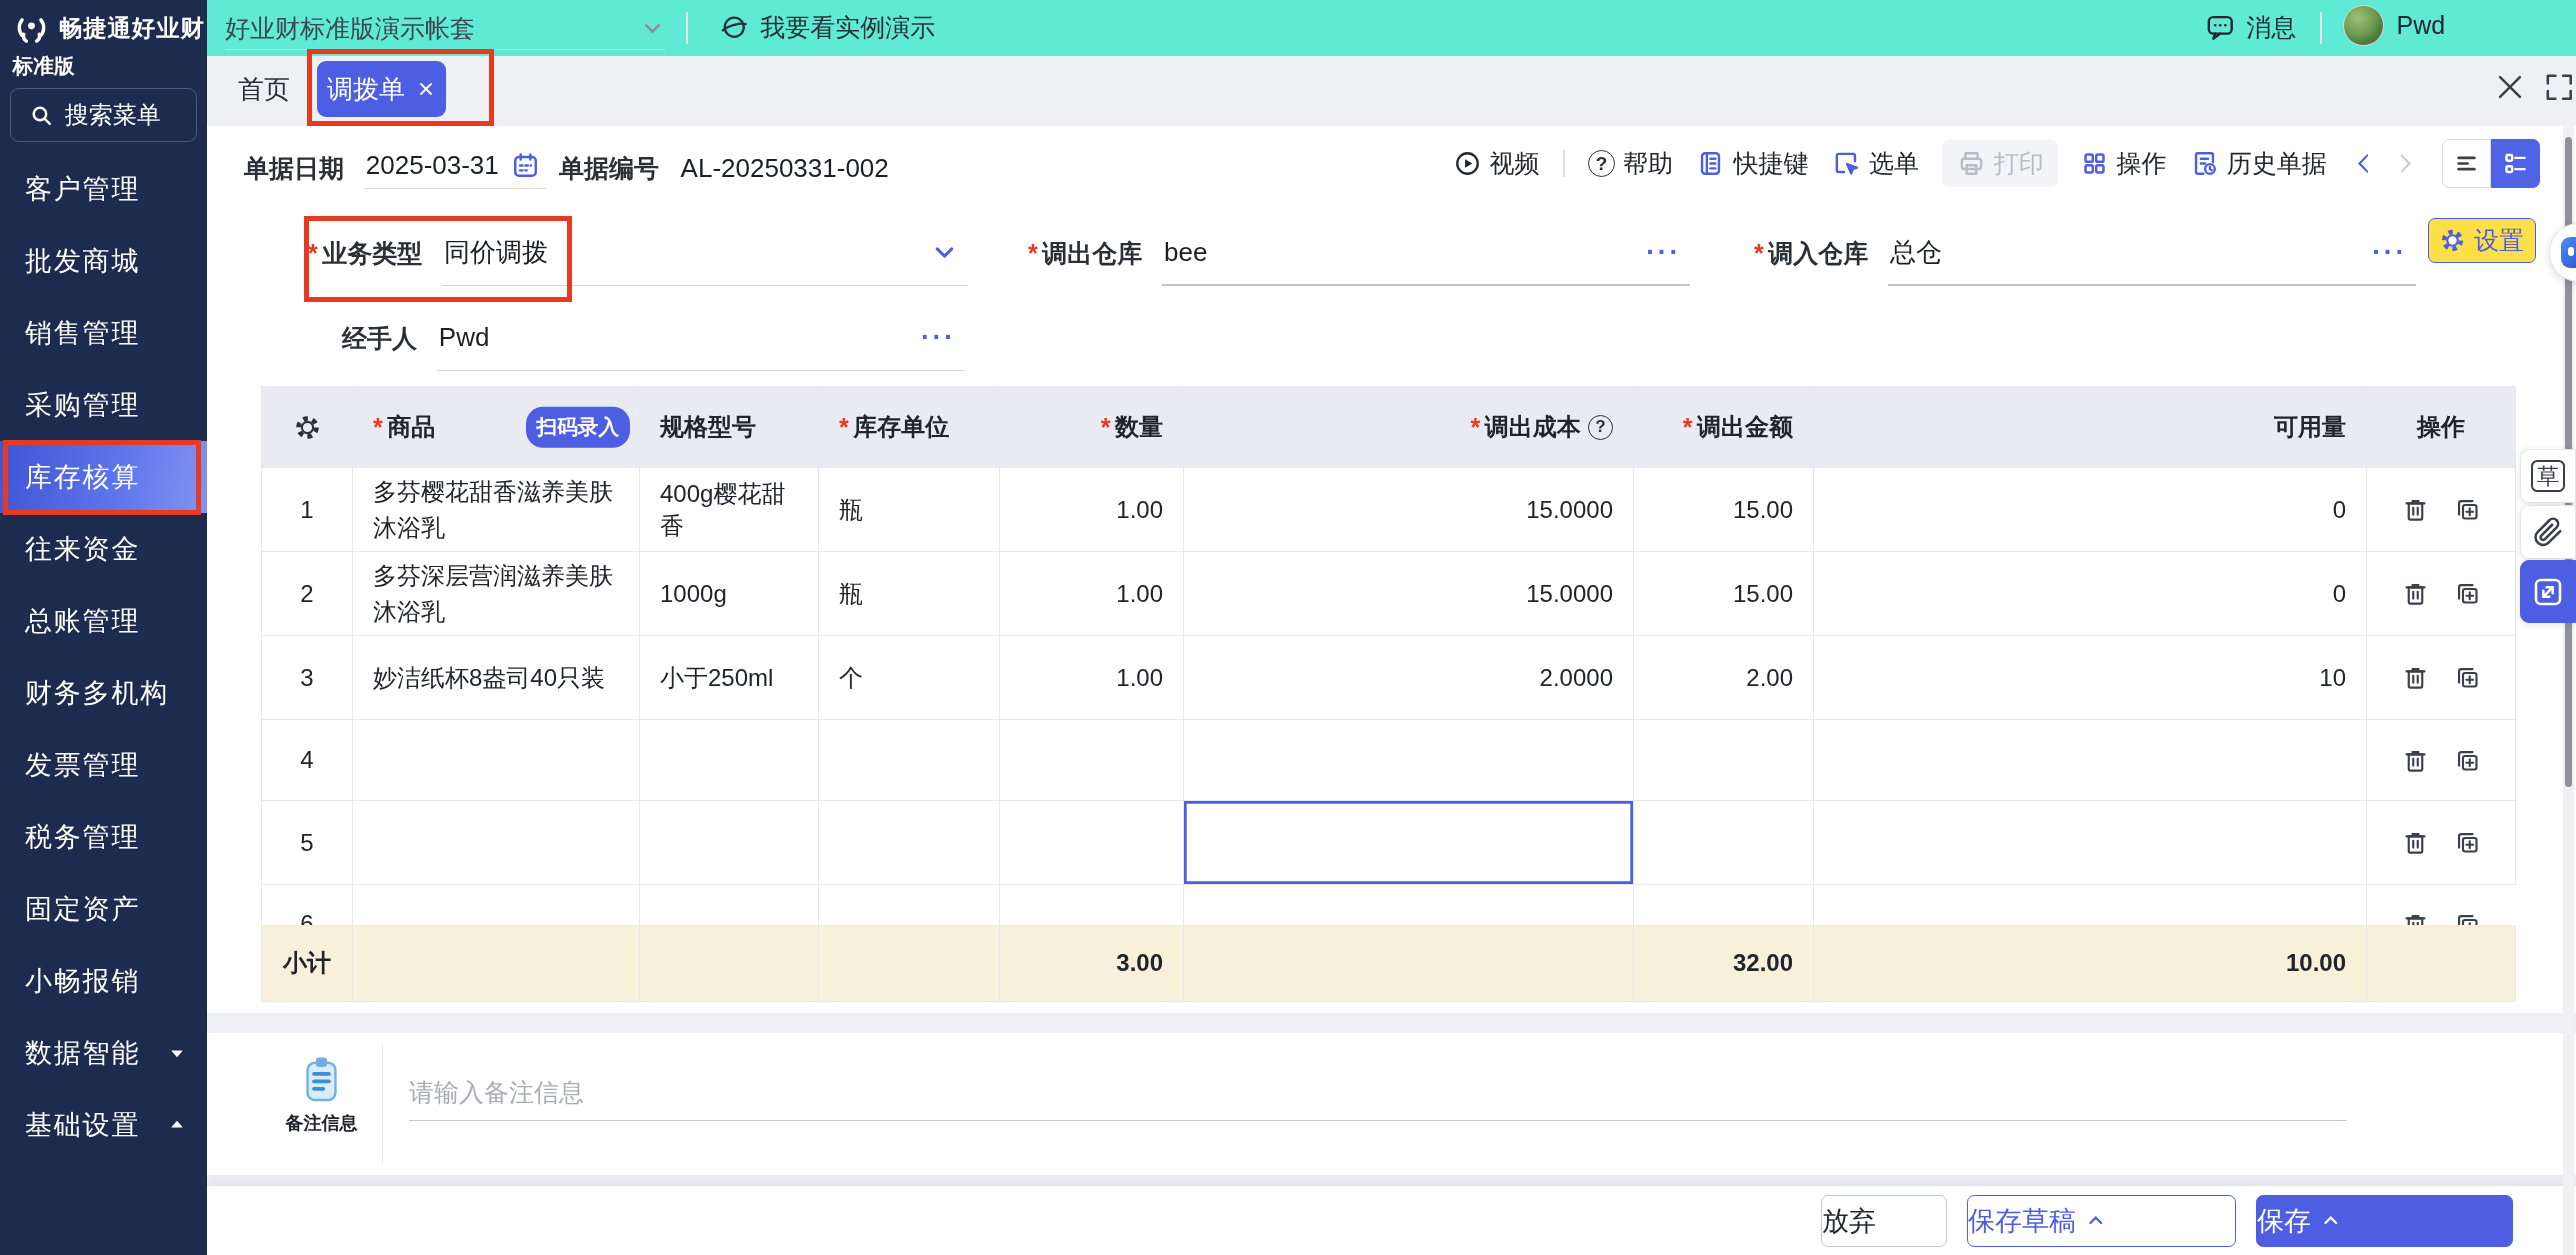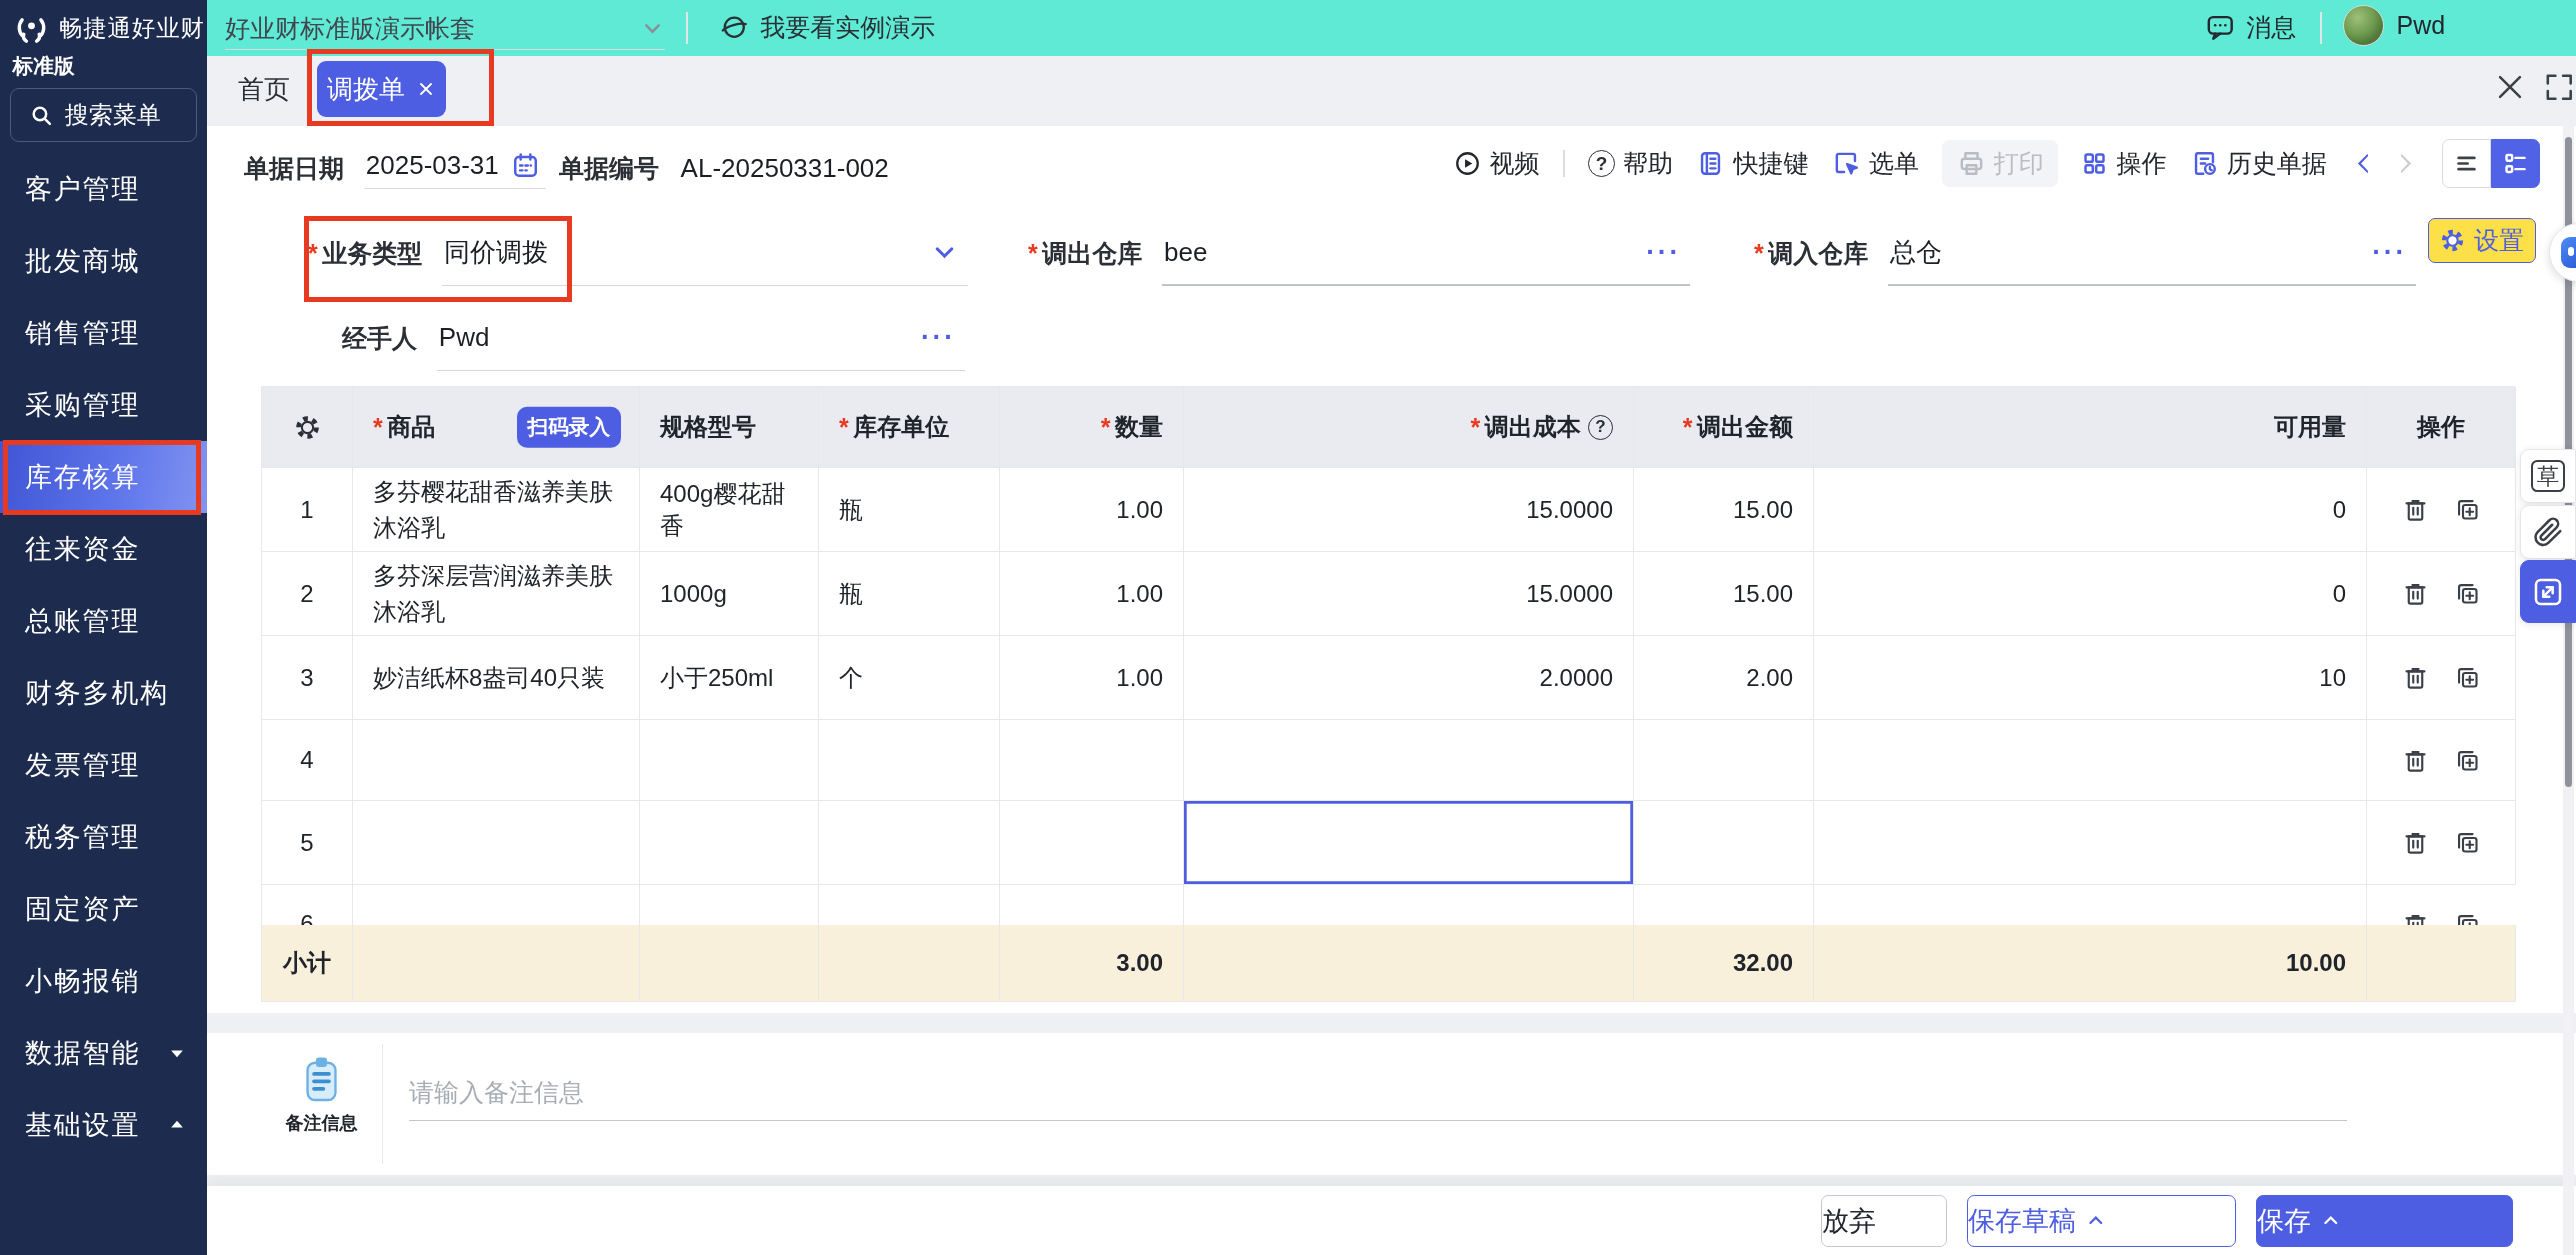--- a/index.html
+++ b/index.html
@@ -5,21 +5,21 @@
   * { margin:0; padding:0; box-sizing:border-box; }
   html,body { background:#dfe1e6; }
   body { font-family:"Liberation Sans","DejaVu Sans",sans-serif; }
   #root { position:relative; width:2576px; height:1256px; background:#eef0f3; overflow:hidden; color:#20242b; }
   .flex { display:flex; align-items:center; }
   svg { display:block; }
 
   
   #sidebar { position:absolute; left:0; top:0; width:207px; height:1256px; background:#1c2b4e; z-index:20; }
   .logo-row { position:absolute; left:10.8px; top:7.2px; display:flex; align-items:center; gap:7.2px; }
-  .logo-title { color:#fff; font-size:23.4px; font-weight:400; letter-spacing:0.9px; }
+  .logo-title { color:#fff; font-size:23.4px; font-weight:700; letter-spacing:0.9px; }
   .logo-sub { position:absolute; left:12.6px; top:52px; color:#fff; font-size:20.7px; font-weight:600; }
   #search-box { position:absolute; left:10px; top:88px; width:187px; height:54px; border:1.8px solid #4a5b82; border-radius:9px; display:flex; align-items:center; gap:10.8px; padding-left:18px; color:#fff; font-size:24px; }
   #menu { position:absolute; left:0; top:153px; width:207px; }
   .m-item { height:72px; display:flex; align-items:center; padding-left:25px; color:#fff; font-size:27px; letter-spacing:1.8px; position:relative; cursor:pointer; }
   .m-item.active { background:linear-gradient(100deg,#3f55d4 0%,#5d74ea 55%,#8194f2 100%); }
   .m-caret { position:absolute; right:20px; }
 
   
   #topbar { position:absolute; left:207px; top:0; width:2419px; height:56px; background:#5eead4; z-index:5; }
   #account-sel { position:absolute; left:18px; top:7.2px; width:440px; height:43px; border-bottom:1.8px solid #d8dade; display:flex; align-items:center; justify-content:space-between; color:#41454e; font-size:25px; }
@@ -70,21 +70,21 @@
 
   
   #grid-table { position:absolute; left:54px; top:260px; width:2254px; border-left:0.9px solid #e7e8ed; border-top:0.9px solid #e7e8ed; }
   .trow { display:grid; grid-template-columns:91px 287px 179px 181px 184px 450px 180px 553px 149px; }
   .tc { border-right:0.9px solid #e7e8ed; border-bottom:0.9px solid #e7e8ed; display:flex; align-items:center; padding:0 20px; font-size:24px; color:#20242b; background:#fff; position:relative; }
   .th .tc { background:#e9ebf1; font-weight:600; font-size:24px; }
   .th { height:81px; }
   .tc.center { justify-content:center; padding:0; }
   .tc.num { justify-content:flex-end; }
   .tc.prod { line-height:36px; padding-right:12.6px; }
-  .badge { position:absolute; right:18px; top:50%; transform:translateY(-50%); background:#4d5ee2; color:#fff; font-size:20.7px; border-radius:10px; padding:6.3px 10.8px; cursor:pointer; }
+  .badge { position:absolute; right:9px; top:50%; transform:translateY(-50%); background:#4d5ee2; color:#fff; font-size:20.7px; border-radius:17px; padding:6.3px 10.8px; cursor:pointer; }
   .tc .qcircle.sm { width:25px; height:25px; margin-left:7.2px; font-size:17px; border-color:#2b2f36; }
   .ops { justify-content:center; gap:25px; color:#3a3f48; }
   .ops svg { cursor:pointer; }
   .sel-cell { box-shadow:inset 0 0 0 2.7px #4d5ee2; }
   .trow.partial { height:40px; overflow:hidden; }
   .trow.partial .tc { height:79px; }
   .trow.sub .tc { background:#f9f0dc; font-weight:600; }
   .sub-label { font-weight:700 !important; }
 
   

